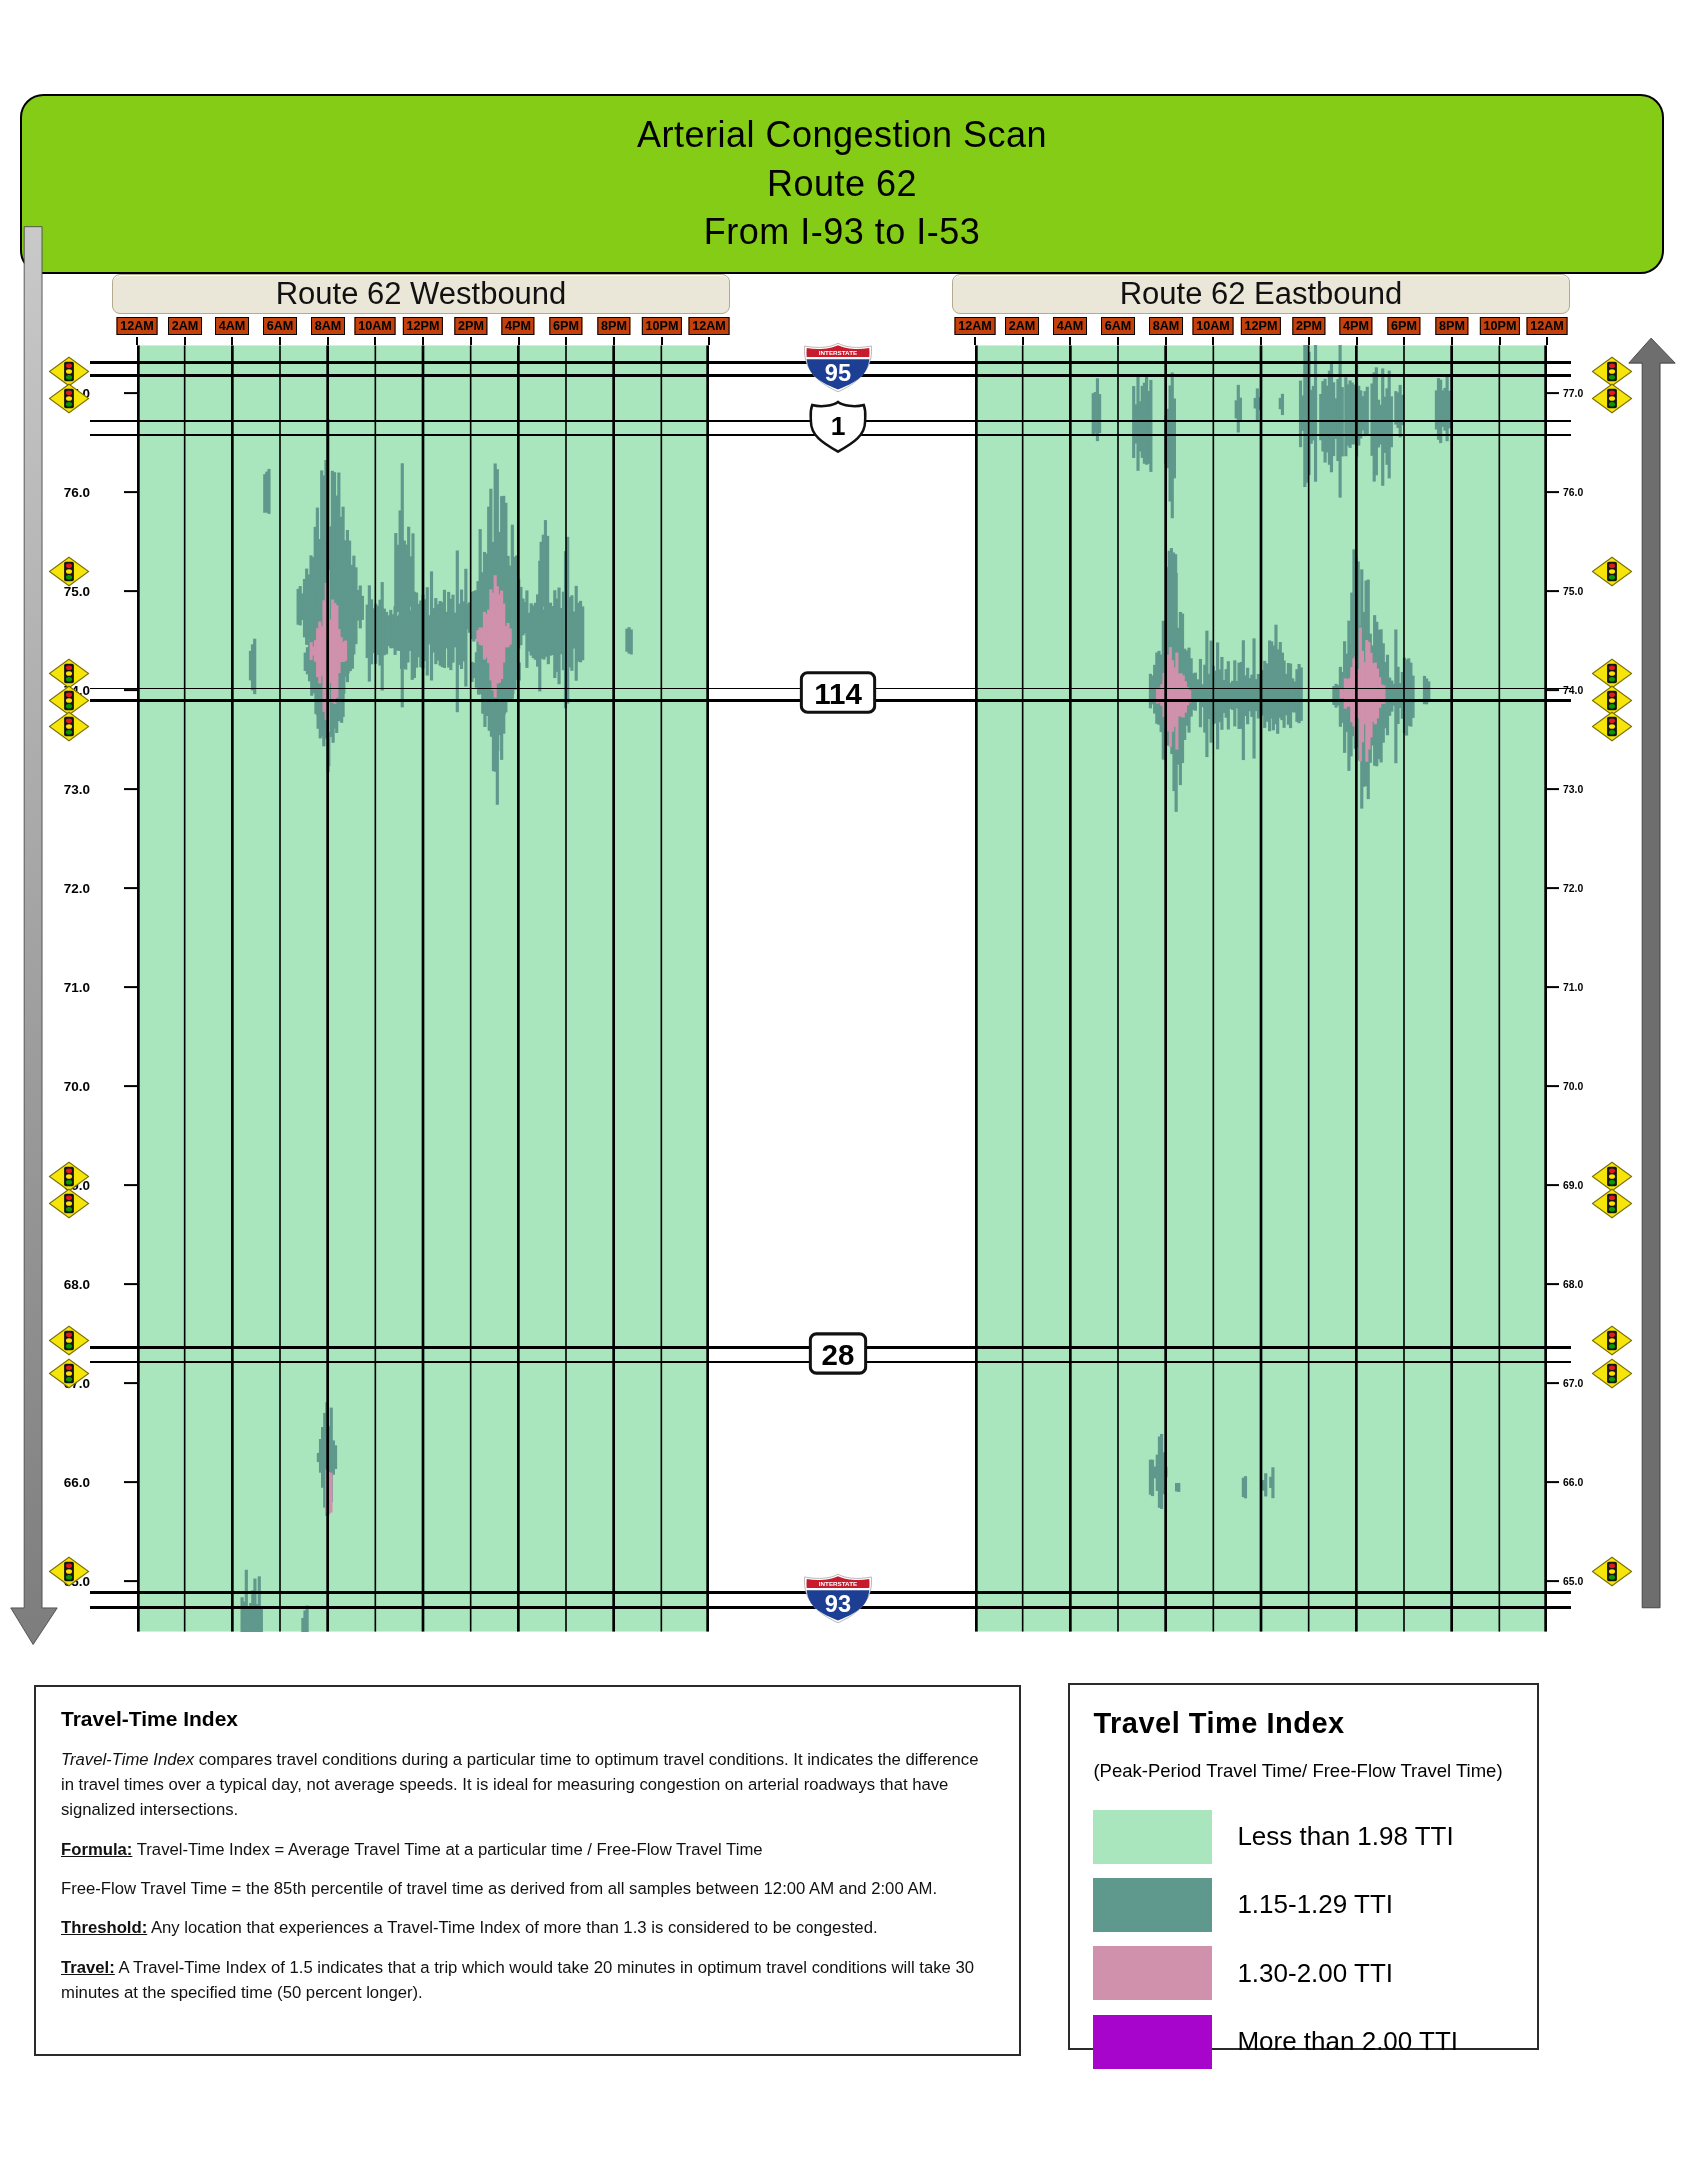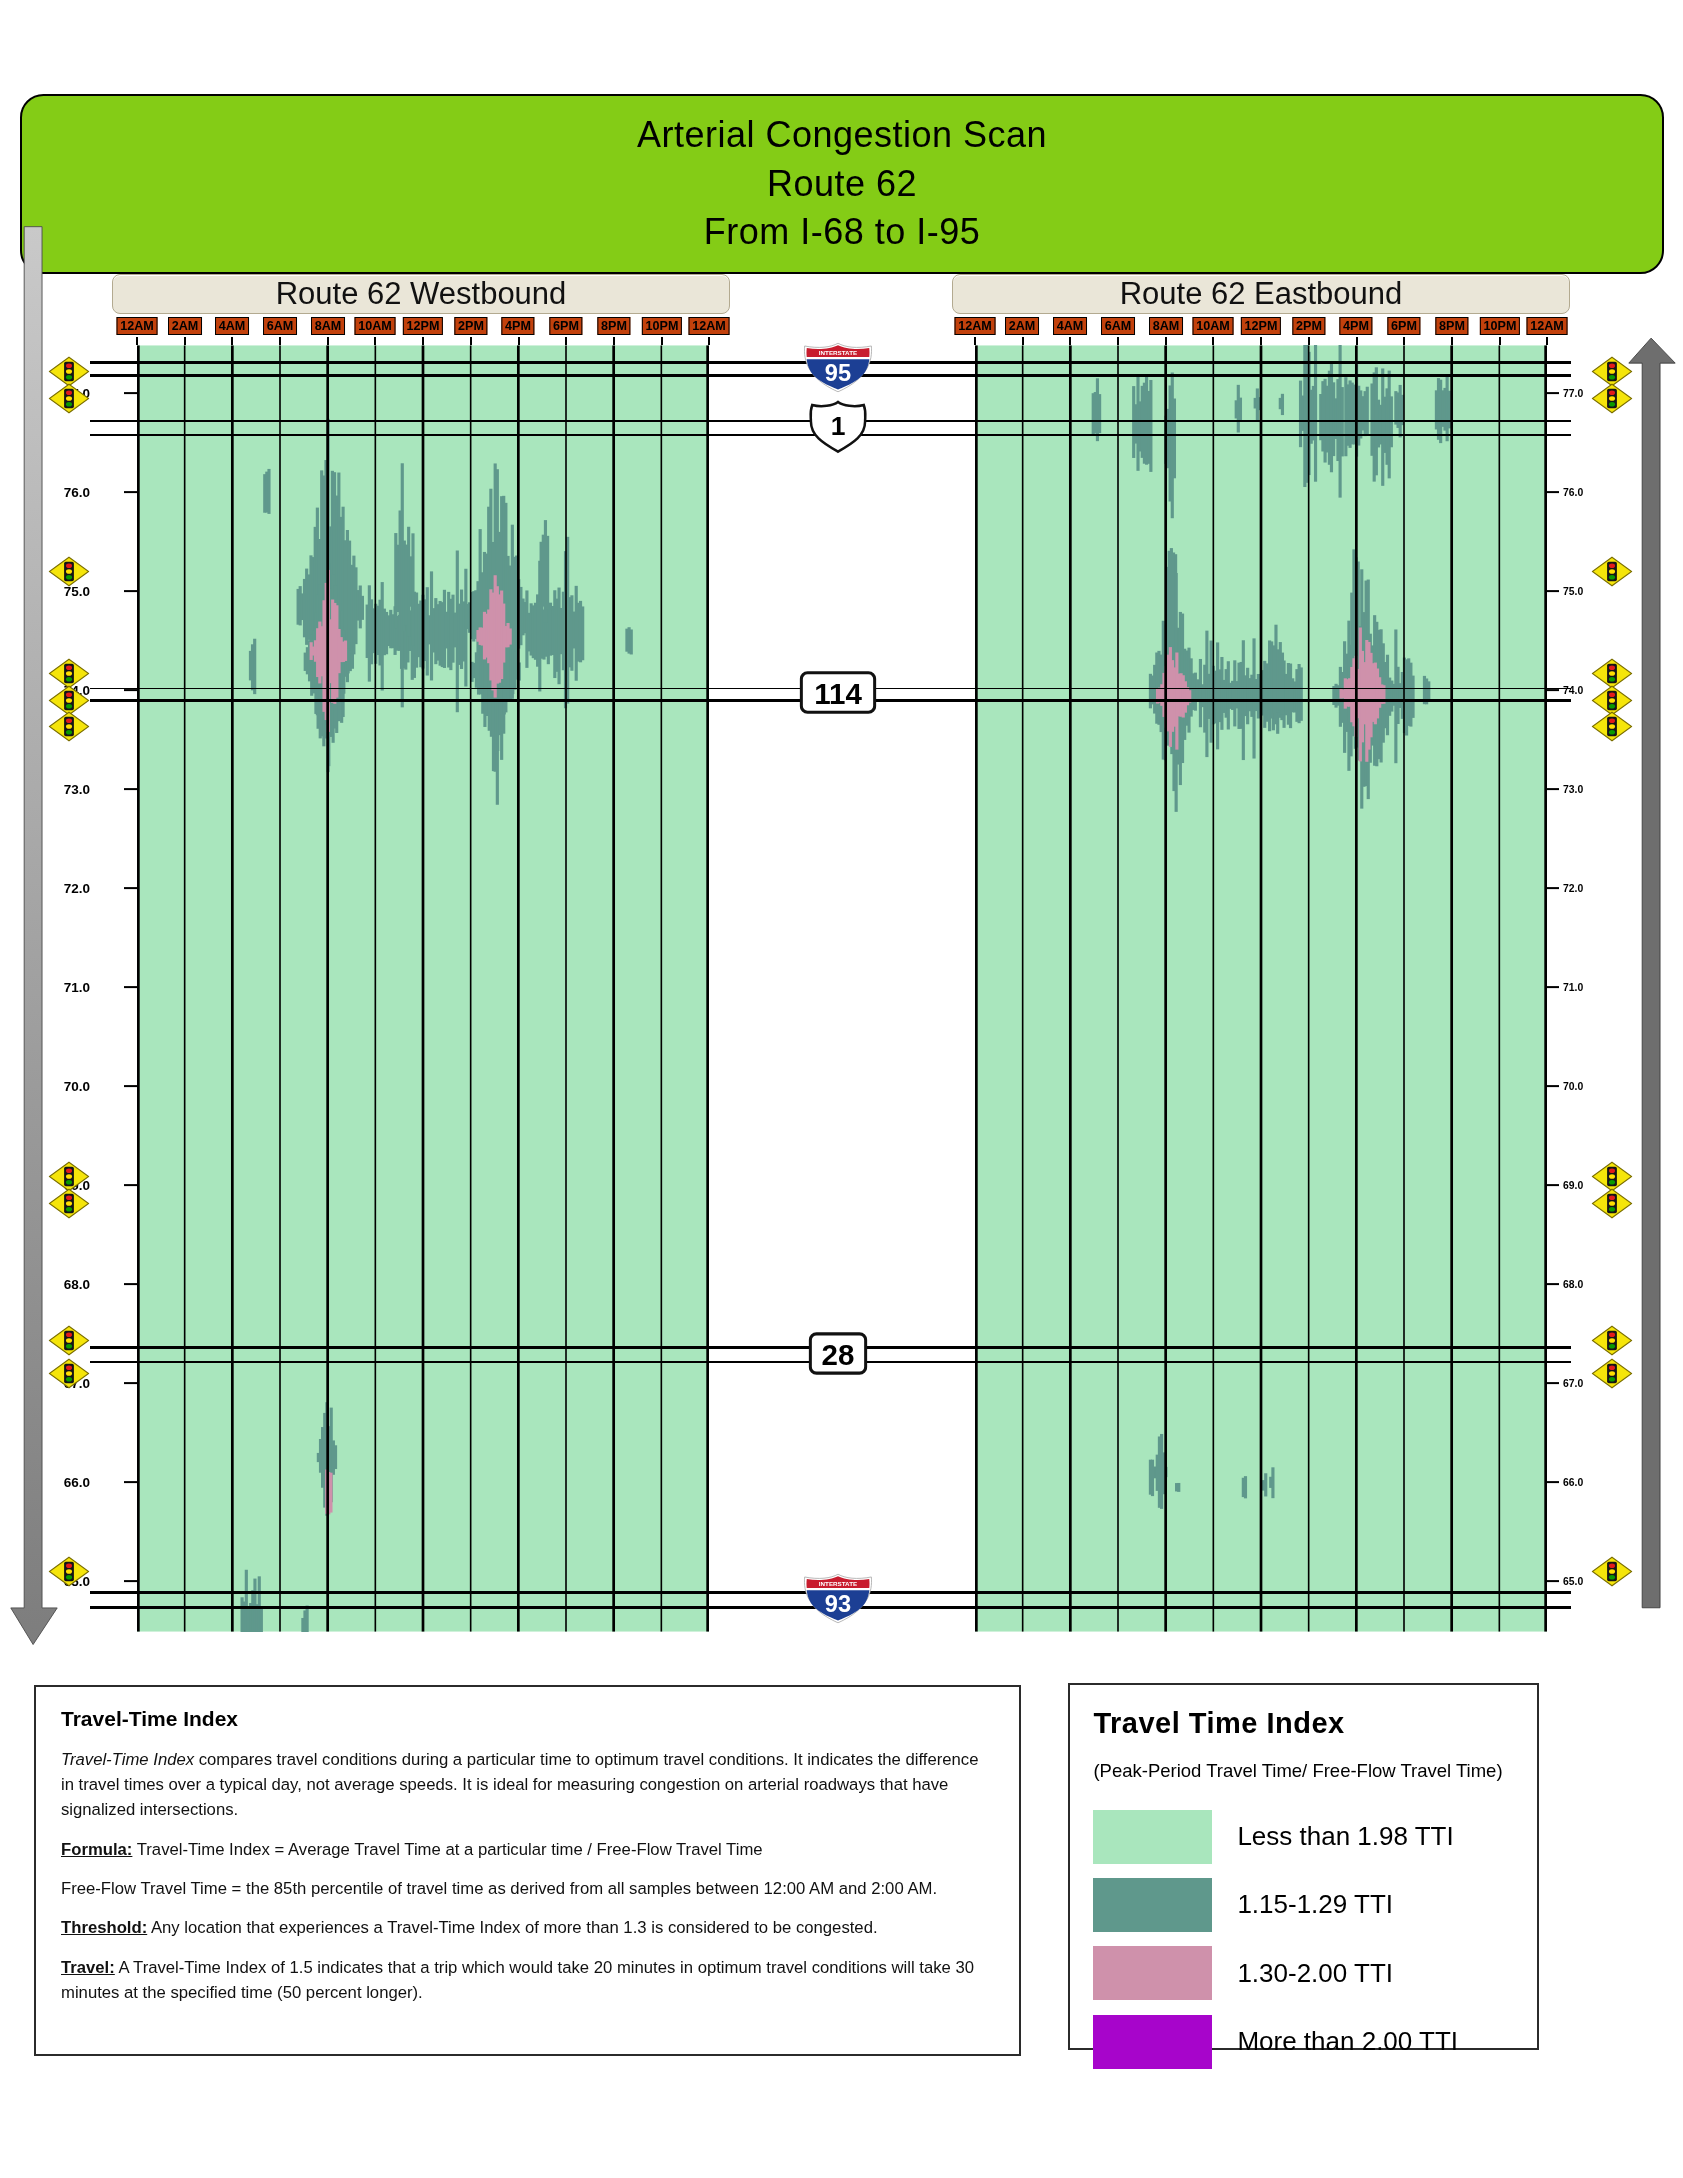--- a/index.html
+++ b/index.html
@@ -50,21 +50,21 @@
   .legend-label{font-size:26px;color:#000;}
 </style>
 </head>
 <body>
 
 <div id="stage">
 
   <div class="title-box">
     <div class="title-line">Arterial Congestion Scan</div>
     <div class="title-line">Route 62</div>
-    <div class="title-line">From I-68 to I-95</div>
+    <div class="title-line">From I-93 to I-53</div>
   </div>
 
   <div class="panel-header" style="left:112px;">Route 62 Westbound</div>
   <div class="panel-header" style="left:952px;">Route 62 Eastbound</div>
 
   <div id="chart-layer">
       <div class="panel" style="left: 137px;">
         <svg width="572" height="1287" viewBox="0 0 636 1430" style="display:block;overflow:hidden">
           <rect x="0" y="0" width="636" height="1430" fill="#a9e6bd"></rect>
           <rect x="177.4" y="270.7" width="3.5" height="39.8" fill="#5f988c"></rect>

